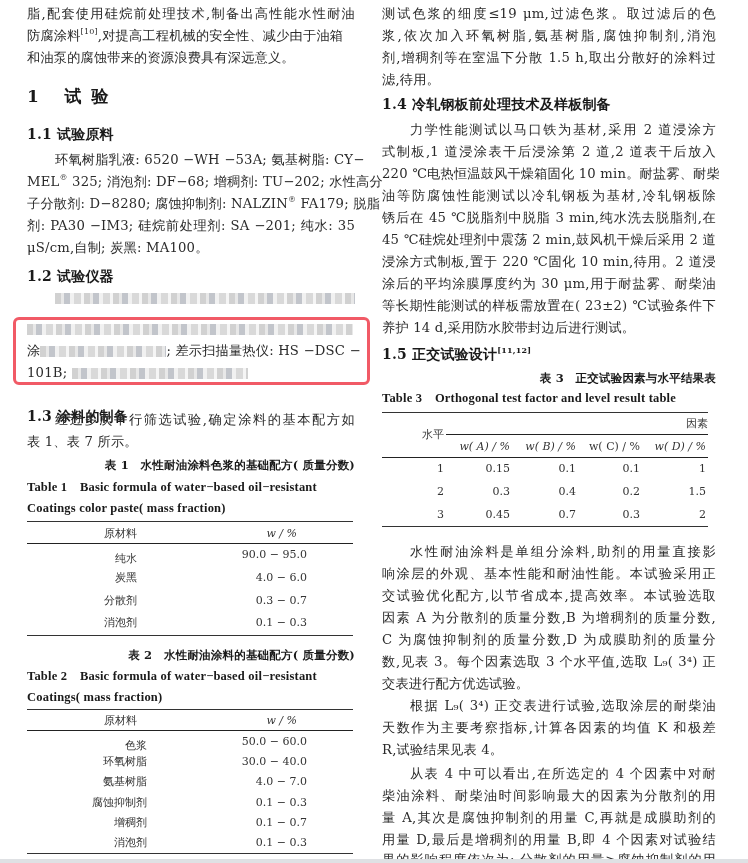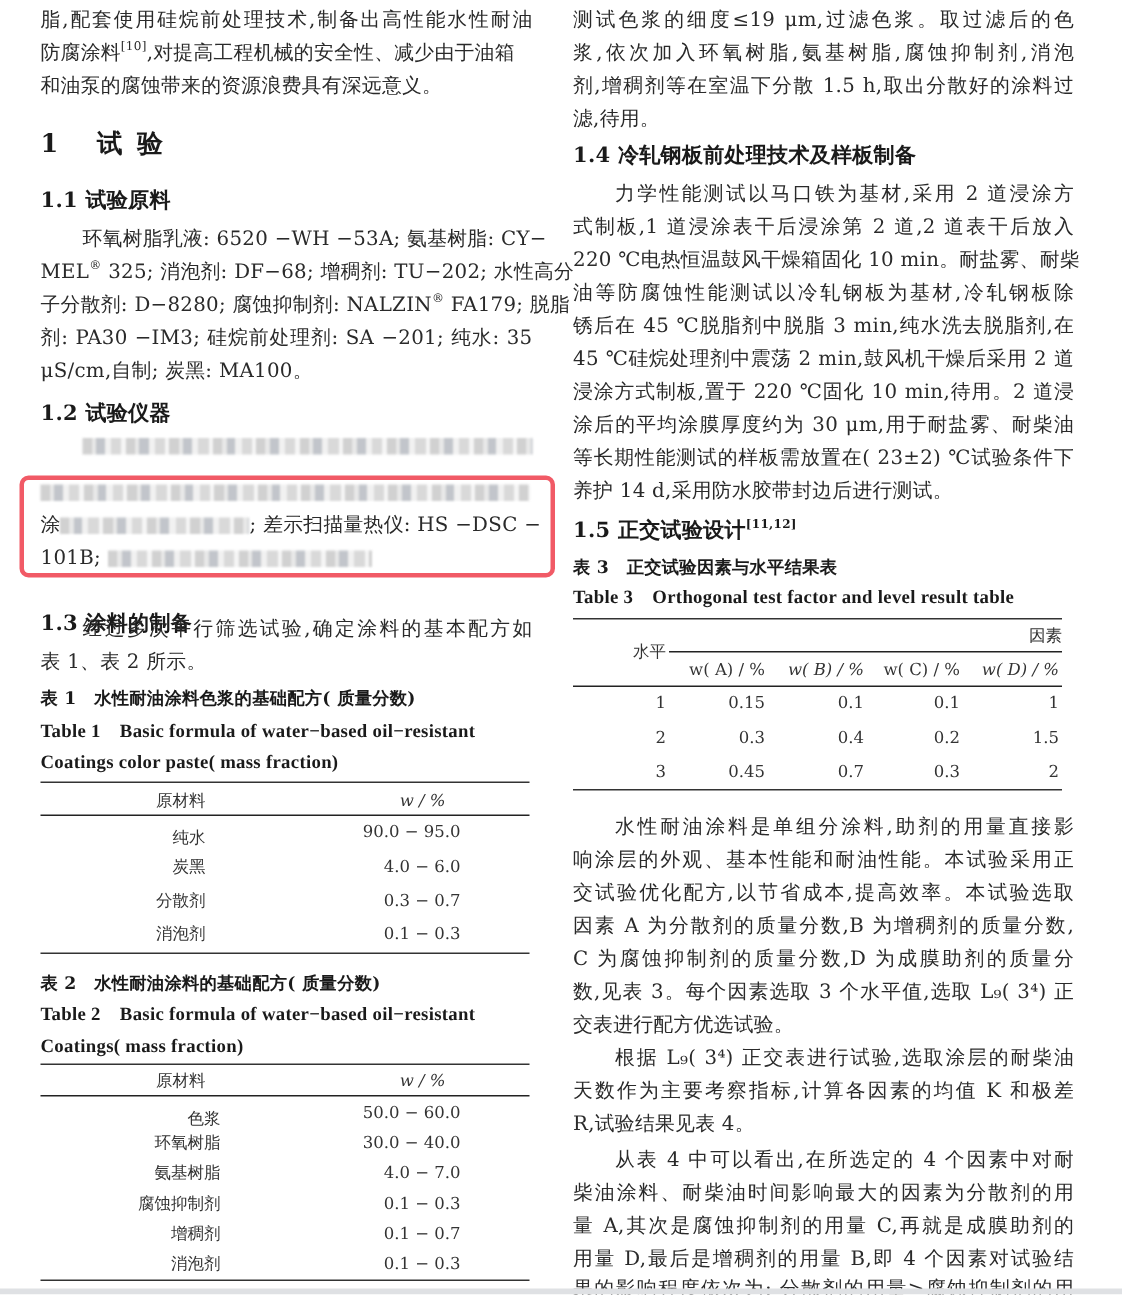--- a/index.html
+++ b/index.html
@@ -10,21 +10,21 @@
   .col { position:absolute; top:0; }
   #left { left:27px; width:328px; }
   #right { left:382px; width:334px; }
   .ln { position:absolute; left:0; white-space:nowrap; font-size:13.2px; line-height:20px; height:20px; letter-spacing:0.2px; }
   .just { text-align:justify; text-align-last:justify; width:100%; }
   .ind { padding-left:28px; box-sizing:border-box; }
   .h1 { font-size:17px; font-weight:bold; font-family:"DejaVu Serif",serif; letter-spacing:2px; color:#1a1a1a; }
   .h2 { font-size:14px; font-weight:bold; color:#1a1a1a; }
   .h2 .num { display:inline-block; width:30px; }
   sup { font-size:8px; vertical-align:6px; line-height:0; }
-  .cap { font-size:11.5px; font-weight:bold; text-align:left; width:100%; color:#1a1a1a; }
+  .cap { font-size:11.5px; font-weight:bold; text-align:right; width:100%; color:#1a1a1a; }
   .capen { font-family:"Liberation Serif",serif; font-size:12.5px; font-weight:bold; text-align:left; width:100%; color:#1a1a1a; }
   .rule { position:absolute; left:0; height:0; border-top:1px solid #222; }
   .rule.thick { border-top:1.6px solid #333; }
   .cell { position:absolute; font-size:11px; text-align:right; color:#333; white-space:nowrap; height:16px; line-height:16px; }
   .blur { display:inline-block; height:11px; vertical-align:middle;
           background:repeating-linear-gradient(90deg,#c9c9c9 0 6px,#e4e4e4 6px 9px,#b8bcc2 9px 15px,#efefef 15px 19px,#d3d3d3 19px 26px,#f4f4f4 26px 29px);
           filter:blur(0.6px); opacity:0.85; }
   #highlight { position:absolute; left:13px; top:317px; width:357px; height:68px;
                border:3px solid #f15a66; border-radius:6px; box-sizing:border-box; }
   #bottom-strip { position:absolute; left:0; top:859px; width:748px; height:4px; background:#dfe1e4; }
@@ -69,21 +69,21 @@
     <span>涂</span><span class="blur" style="width:126px"></span><span>; 差示扫描量热仪: HS −DSC −</span>
   </div>
   <div class="ln" style="top:363px">
     <span>101B; </span><span class="blur" style="width:176px"></span>
   </div>
 
   <div class="ln h2" style="top:406px">
     <span class="num">1.3</span><span>涂料的制备</span>
   </div>
   <div class="ln just ind" style="top:410px">经过多次平行筛选试验,确定涂料的基本配方如</div>
-  <div class="ln" style="top:432px">表 1、表 2 所示。</div>
+  <div class="ln" style="top:432px">表 1、表 7 所示。</div>
 
   <div class="ln cap" style="top:455px">表 1　水性耐油涂料色浆的基础配方( 质量分数)</div>
   <div class="ln capen" style="top:477px">Table 1　Basic formula of water−based oil−resistant</div>
   <div class="ln capen" style="top:498px">Coatings color paste( mass fraction)</div>
   <div class="rule thick" style="top:521px;width:326px"></div>
   <div class="cell" style="top:526px;left:50px;width:60px">原材料</div>
   <div class="cell" style="top:526px;left:210px;width:60px;font-style:italic">w / %</div>
   <div class="rule" style="top:543px;width:326px"></div>
   <div class="cell" style="top:551px;left:50px;width:60px">纯水</div>
   <div class="cell" style="top:547px;left:200px;width:80px">90.0 − 95.0</div>
@@ -142,21 +142,21 @@
   <div class="ln h2" style="top:344px">
     <span class="num">1.5</span><span>正交试验设计</span><sup>[11,12]</sup>
   </div>
 
   <div class="ln cap" style="top:368px">表 3　正交试验因素与水平结果表</div>
   <div class="ln capen" style="top:388px">Table 3　Orthogonal test factor and level result table</div>
   <div class="rule thick" style="top:412px;width:326px"></div>
   <div class="cell" style="top:427px;left:0;width:62px">水平</div>
   <div class="cell" style="top:416px;left:64px;width:262px">因素</div>
   <div class="rule" style="top:434px;left:64px;width:262px"></div>
-  <div class="cell" style="top:439px;left:64px;width:64px;">w( A) / %</div>
+  <div class="cell" style="top:439px;left:64px;width:64px;font-style:italic">w( A) / %</div>
   <div class="cell" style="top:439px;left:128px;width:66px;font-style:italic">w( B) / %</div>
   <div class="cell" style="top:439px;left:194px;width:64px;">w( C) / %</div>
   <div class="cell" style="top:439px;left:258px;width:66px;font-style:italic">w( D) / %</div>
   <div class="rule" style="top:457px;width:326px"></div>
 
   <div class="cell" style="top:461px;left:0;width:62px">1</div>
   <div class="cell" style="top:461px;left:64px;width:64px">0.15</div>
   <div class="cell" style="top:461px;left:128px;width:66px">0.1</div>
   <div class="cell" style="top:461px;left:194px;width:64px">0.1</div>
   <div class="cell" style="top:461px;left:258px;width:66px">1</div>

